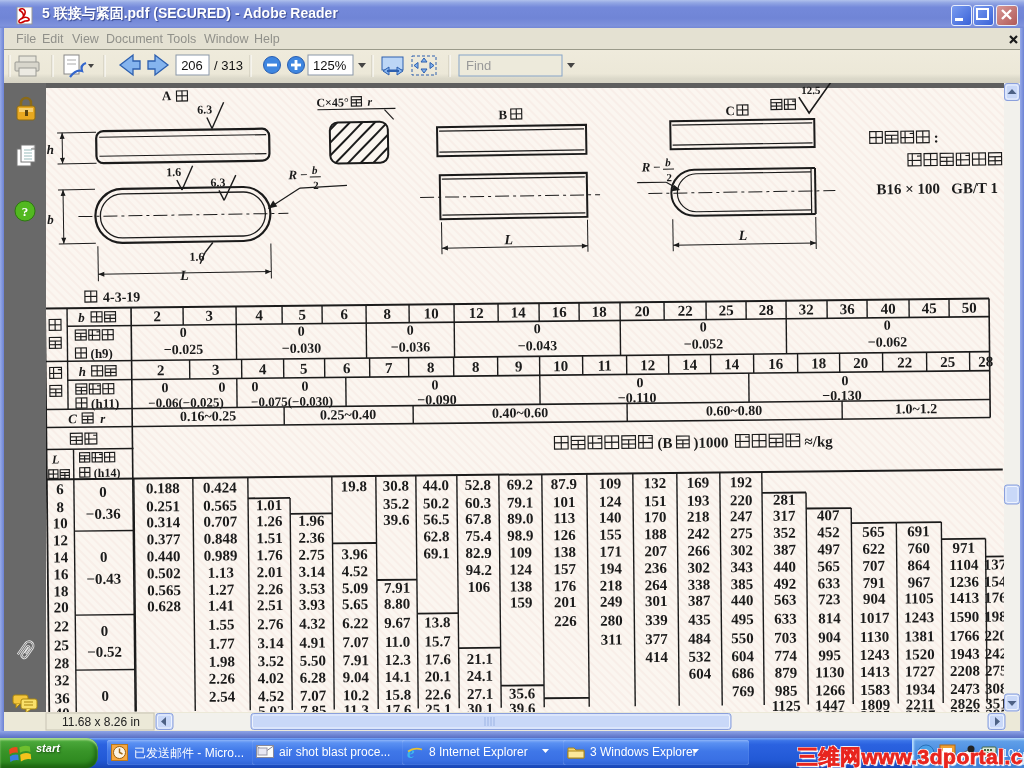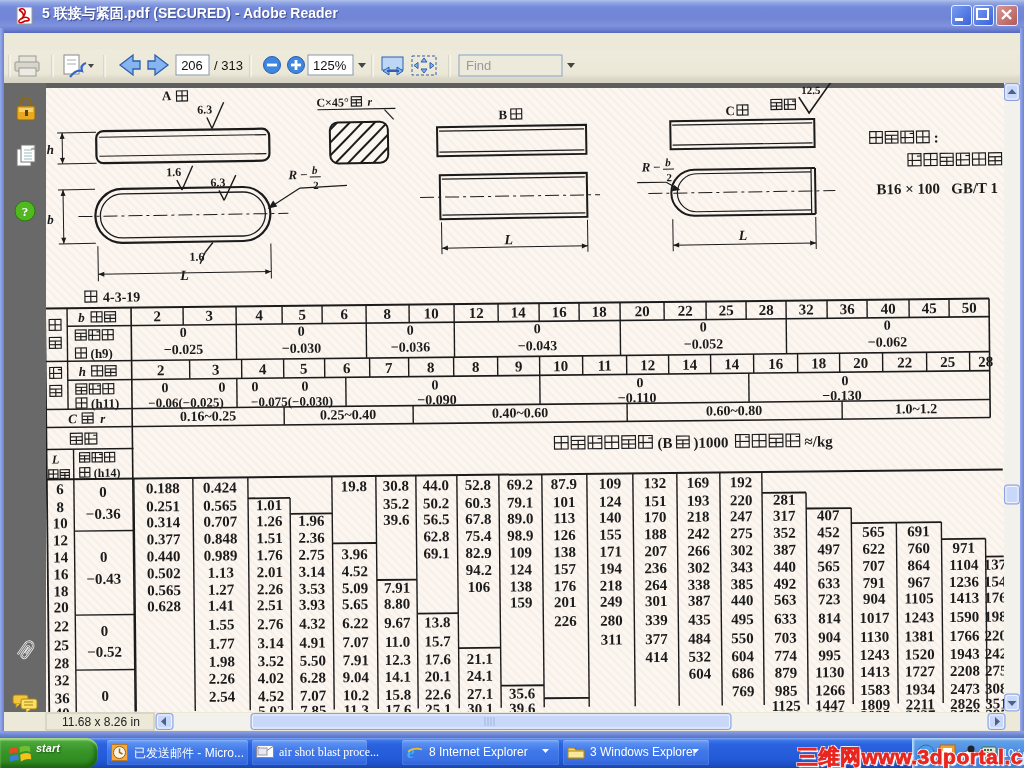--- a/index.html
+++ b/index.html
@@ -13,40 +13,52 @@
 
 #tool{left:4px;top:50px;width:1016px;height:33px;background:linear-gradient(180deg,#efebdc 0%,#ece8d8 72%,#dcd9ca 86%,#d6d3c4 100%);border-bottom:1px solid #b0ac9c;}
 
 #side{left:4px;top:83px;width:42px;height:629px;background:#696969;}
 
 #status{left:4px;top:712px;width:1016px;height:19px;background:#ece9d8;}
 
 .wb{background:linear-gradient(90deg,#98abe8,#6c82d4);}
 
 #task{left:0;top:738px;width:1024px;height:30px;background:linear-gradient(180deg,#7ca7f4 0%,#3a73e8 9%,#2b62e0 22%,#2259d6 72%,#1e4fc4 88%,#1845b4 100%);}
-.tkb{position:absolute;top:2px;height:25px;border-radius:3px;background:linear-gradient(180deg,#84aef8 0%,#5a90f2 12%,#3f77e8 45%,#3a70e4 80%,#2f62d4 100%);box-shadow:inset 0 0 1px #bcd2fa;color:#fff;font-size:12px;}
+.tkb{position:absolute;top:2px;height:25px;border-radius:3px;background:linear-gradient(180deg,#84aef8 0%,#5a90f2 12%,#3f77e8 45%,#3a70e4 80%,#2f62d4 100%);box-shadow:inset 0 0 1px #bcd2fa;color:#fff;font-size:12px;padding-left:40px;}
 .tkb .lbl{position:absolute;left:27px;top:5px;white-space:nowrap;overflow:hidden;}
 </style></head><body>
 <div id="scr">
 
 <div id="title" class="abs">
 <svg class="abs" style="left:15px;top:7px" width="22" height="18">
 <rect x="2" y="0" width="15" height="17" fill="#fff" stroke="#999" stroke-width="1"></rect>
 <path d="M4 3 q4 -3 6 1 q1 3 -3 7 q5 -2 7 1 q1 2 -4 2 q-5 3 -6 1 q-1 -2 4 -4 q2 -5 -4 -8" fill="none" stroke="#c00" stroke-width="1.6"></path>
 </svg>
 <div class="cap">5 联接与紧固.pdf (SECURED) - Adobe Reader</div>
 <div class="tbtn" style="left:951px;background:linear-gradient(135deg,#7a9cf0,#3a63d8);"><svg width="19" height="19">
           <rect x="3" y="12" width="8" height="3" fill="#fff"></rect>
         </svg></div>
 <div class="tbtn" style="left:973px;background:linear-gradient(135deg,#7a9cf0,#3a63d8);"><svg width="19" height="19">
           <rect x="3" y="3" width="11" height="10" fill="none" stroke="#fff" stroke-width="2"></rect>
         </svg></div>
 <div class="tbtn" style="left:996px;width:22px;background:linear-gradient(135deg,#d89896,#b05a58);"><svg width="20" height="19">
           <path d="M5 4 L14 13 M14 4 L5 13" stroke="#fff" stroke-width="2.4"></path>
         </svg></div>
+</div>
+<div id="menu" class="abs">
+<span style="left:12px">File</span>
+<span style="left:38px">Edit</span>
+<span style="left:68px">View</span>
+<span style="left:102px">Document</span>
+<span style="left:163px">Tools</span>
+<span style="left:200px">Window</span>
+<span style="left:250px">Help</span>
+<svg class="abs" style="left:1004px;top:6px" width="11" height="11">
+        <path d="M2 2 L9 9 M9 2 L2 9" stroke="#1a1a1a" stroke-width="2.2"></path>
+      </svg>
 </div>
 <div id="tool" class="abs"></div>
 <svg class="abs" style="left:4px;top:50px" width="1016" height="33" viewBox="4 50 1016 33">
       <line x1="9" y1="55" x2="9" y2="77" stroke="#c9c5b5" stroke-width="1"></line>
       <line x1="10" y1="55" x2="10" y2="77" stroke="#ffffff" stroke-width="1"></line>
       <line x1="52" y1="55" x2="52" y2="77" stroke="#c9c5b5" stroke-width="1"></line>
       <line x1="53" y1="55" x2="53" y2="77" stroke="#ffffff" stroke-width="1"></line>
       <line x1="104" y1="55" x2="104" y2="77" stroke="#c9c5b5" stroke-width="1"></line>
       <line x1="105" y1="55" x2="105" y2="77" stroke="#ffffff" stroke-width="1"></line>
       <line x1="250" y1="55" x2="250" y2="77" stroke="#c9c5b5" stroke-width="1"></line>
@@ -1019,21 +1031,21 @@
 <span style="position:absolute;left:36px;top:4px;color:#fff;font-size:11px;font-weight:bold;font-style:italic;font-family:'Liberation Sans';text-shadow:1px 1px 2px #1a5210;">start</span>
       </div>
       <div class="tkb" style="left:107px;width:141px;">
         <svg class="abs" style="left:4px;top:4px" width="17" height="17">
           <rect width="16" height="16" x="0.5" y="0.5" fill="#f8a840" stroke="#b87820"></rect>
           <circle cx="8.5" cy="8.5" r="6" fill="#fdf4e4" stroke="#996010"></circle>
           <path d="M8.5 4.5 L8.5 8.5 L11.5 10" stroke="#a06818" stroke-width="1.4" fill="none"></path>
         </svg>
         <span class="lbl" style="max-width:109px">已发送邮件 - Micro...</span>
       </div>
-      <div class="tkb" style="left:252px;width:115px;font-family:Liberation Serif, serif;">
+      <div class="tkb" style="left:252px;width:115px;">
         <svg class="abs" style="left:4px;top:5px" width="18" height="14">
           <rect width="17" height="12" x="0.5" y="0.5" fill="#fdfdfa" stroke="#889"></rect>
           <path d="M0.5 1 L9 7 L17.5 1" fill="none" stroke="#889"></path>
           <rect x="2" y="3" width="9" height="7" fill="#e8e8f4" stroke="#99a"></rect>
         </svg>
         <span class="lbl" style="max-width:114px">air shot blast proce...</span>
       </div>
       <div class="tkb" style="left:402px;width:157px;">
         <svg class="abs" style="left:3px;top:3px" width="19" height="19">
           <text x="2" y="15" font-family="Liberation Serif" font-size="17" font-weight="bold" font-style="italic" fill="#3ab6f0">e</text>

